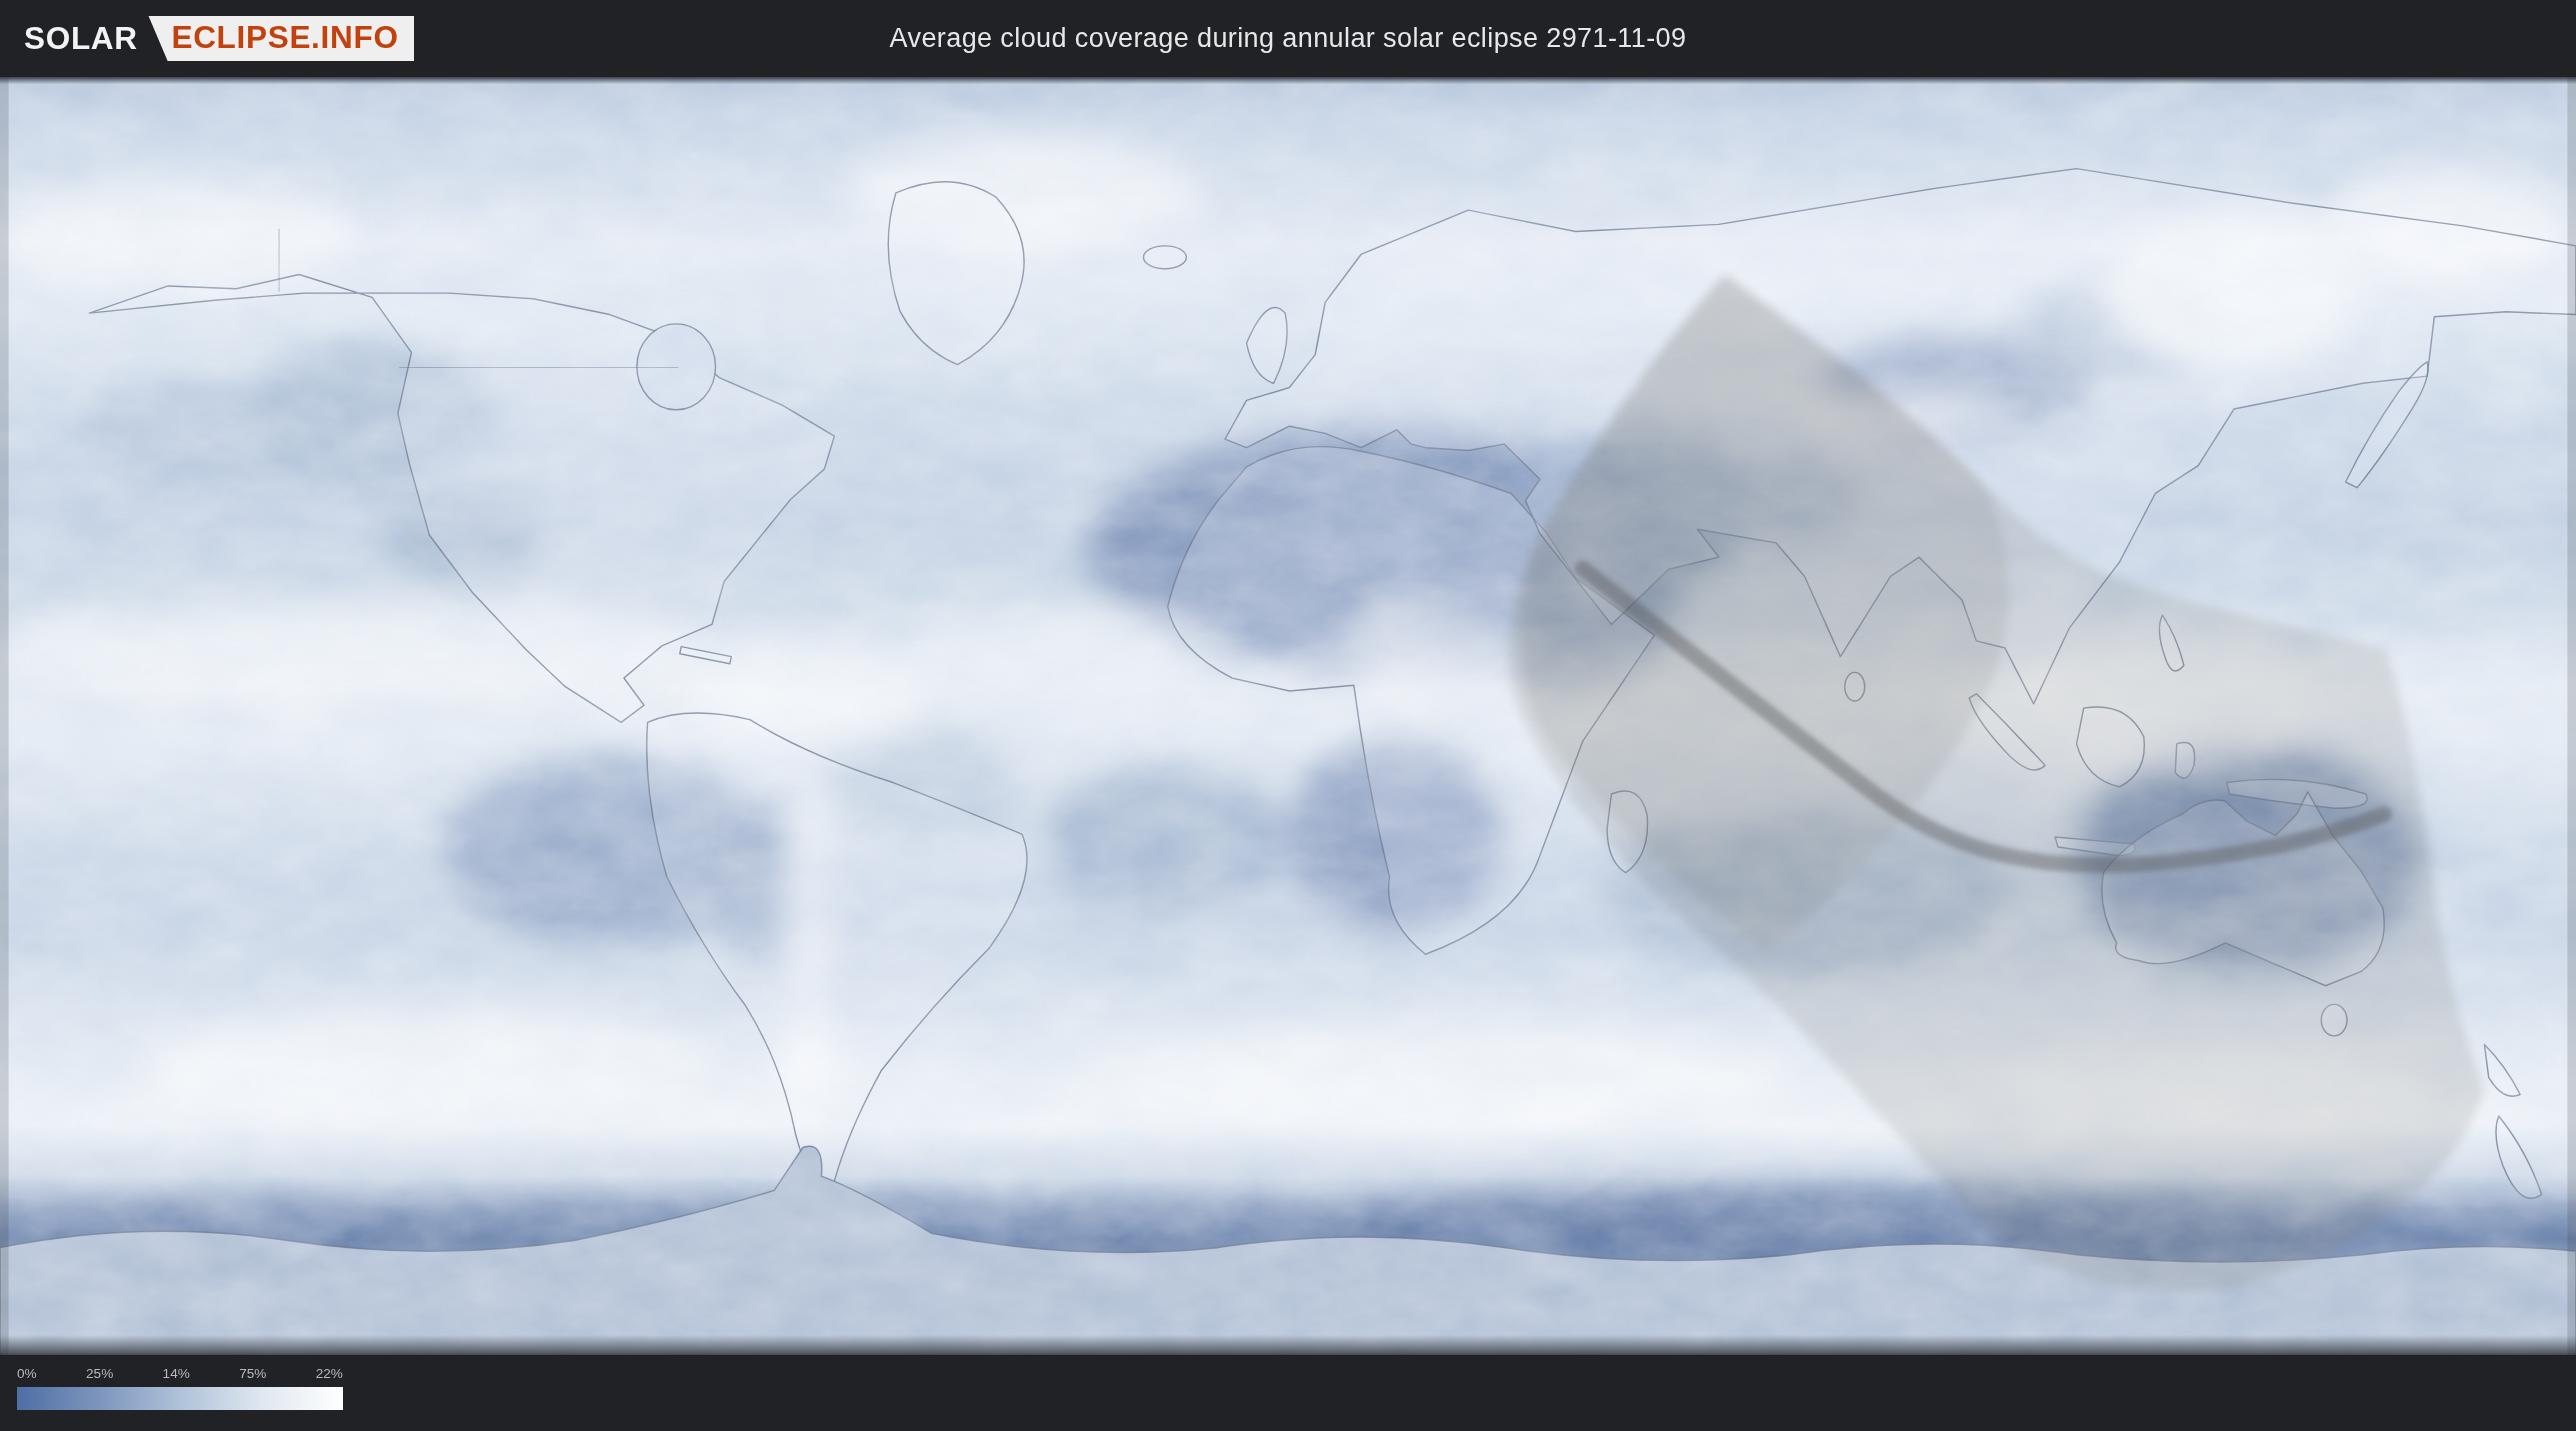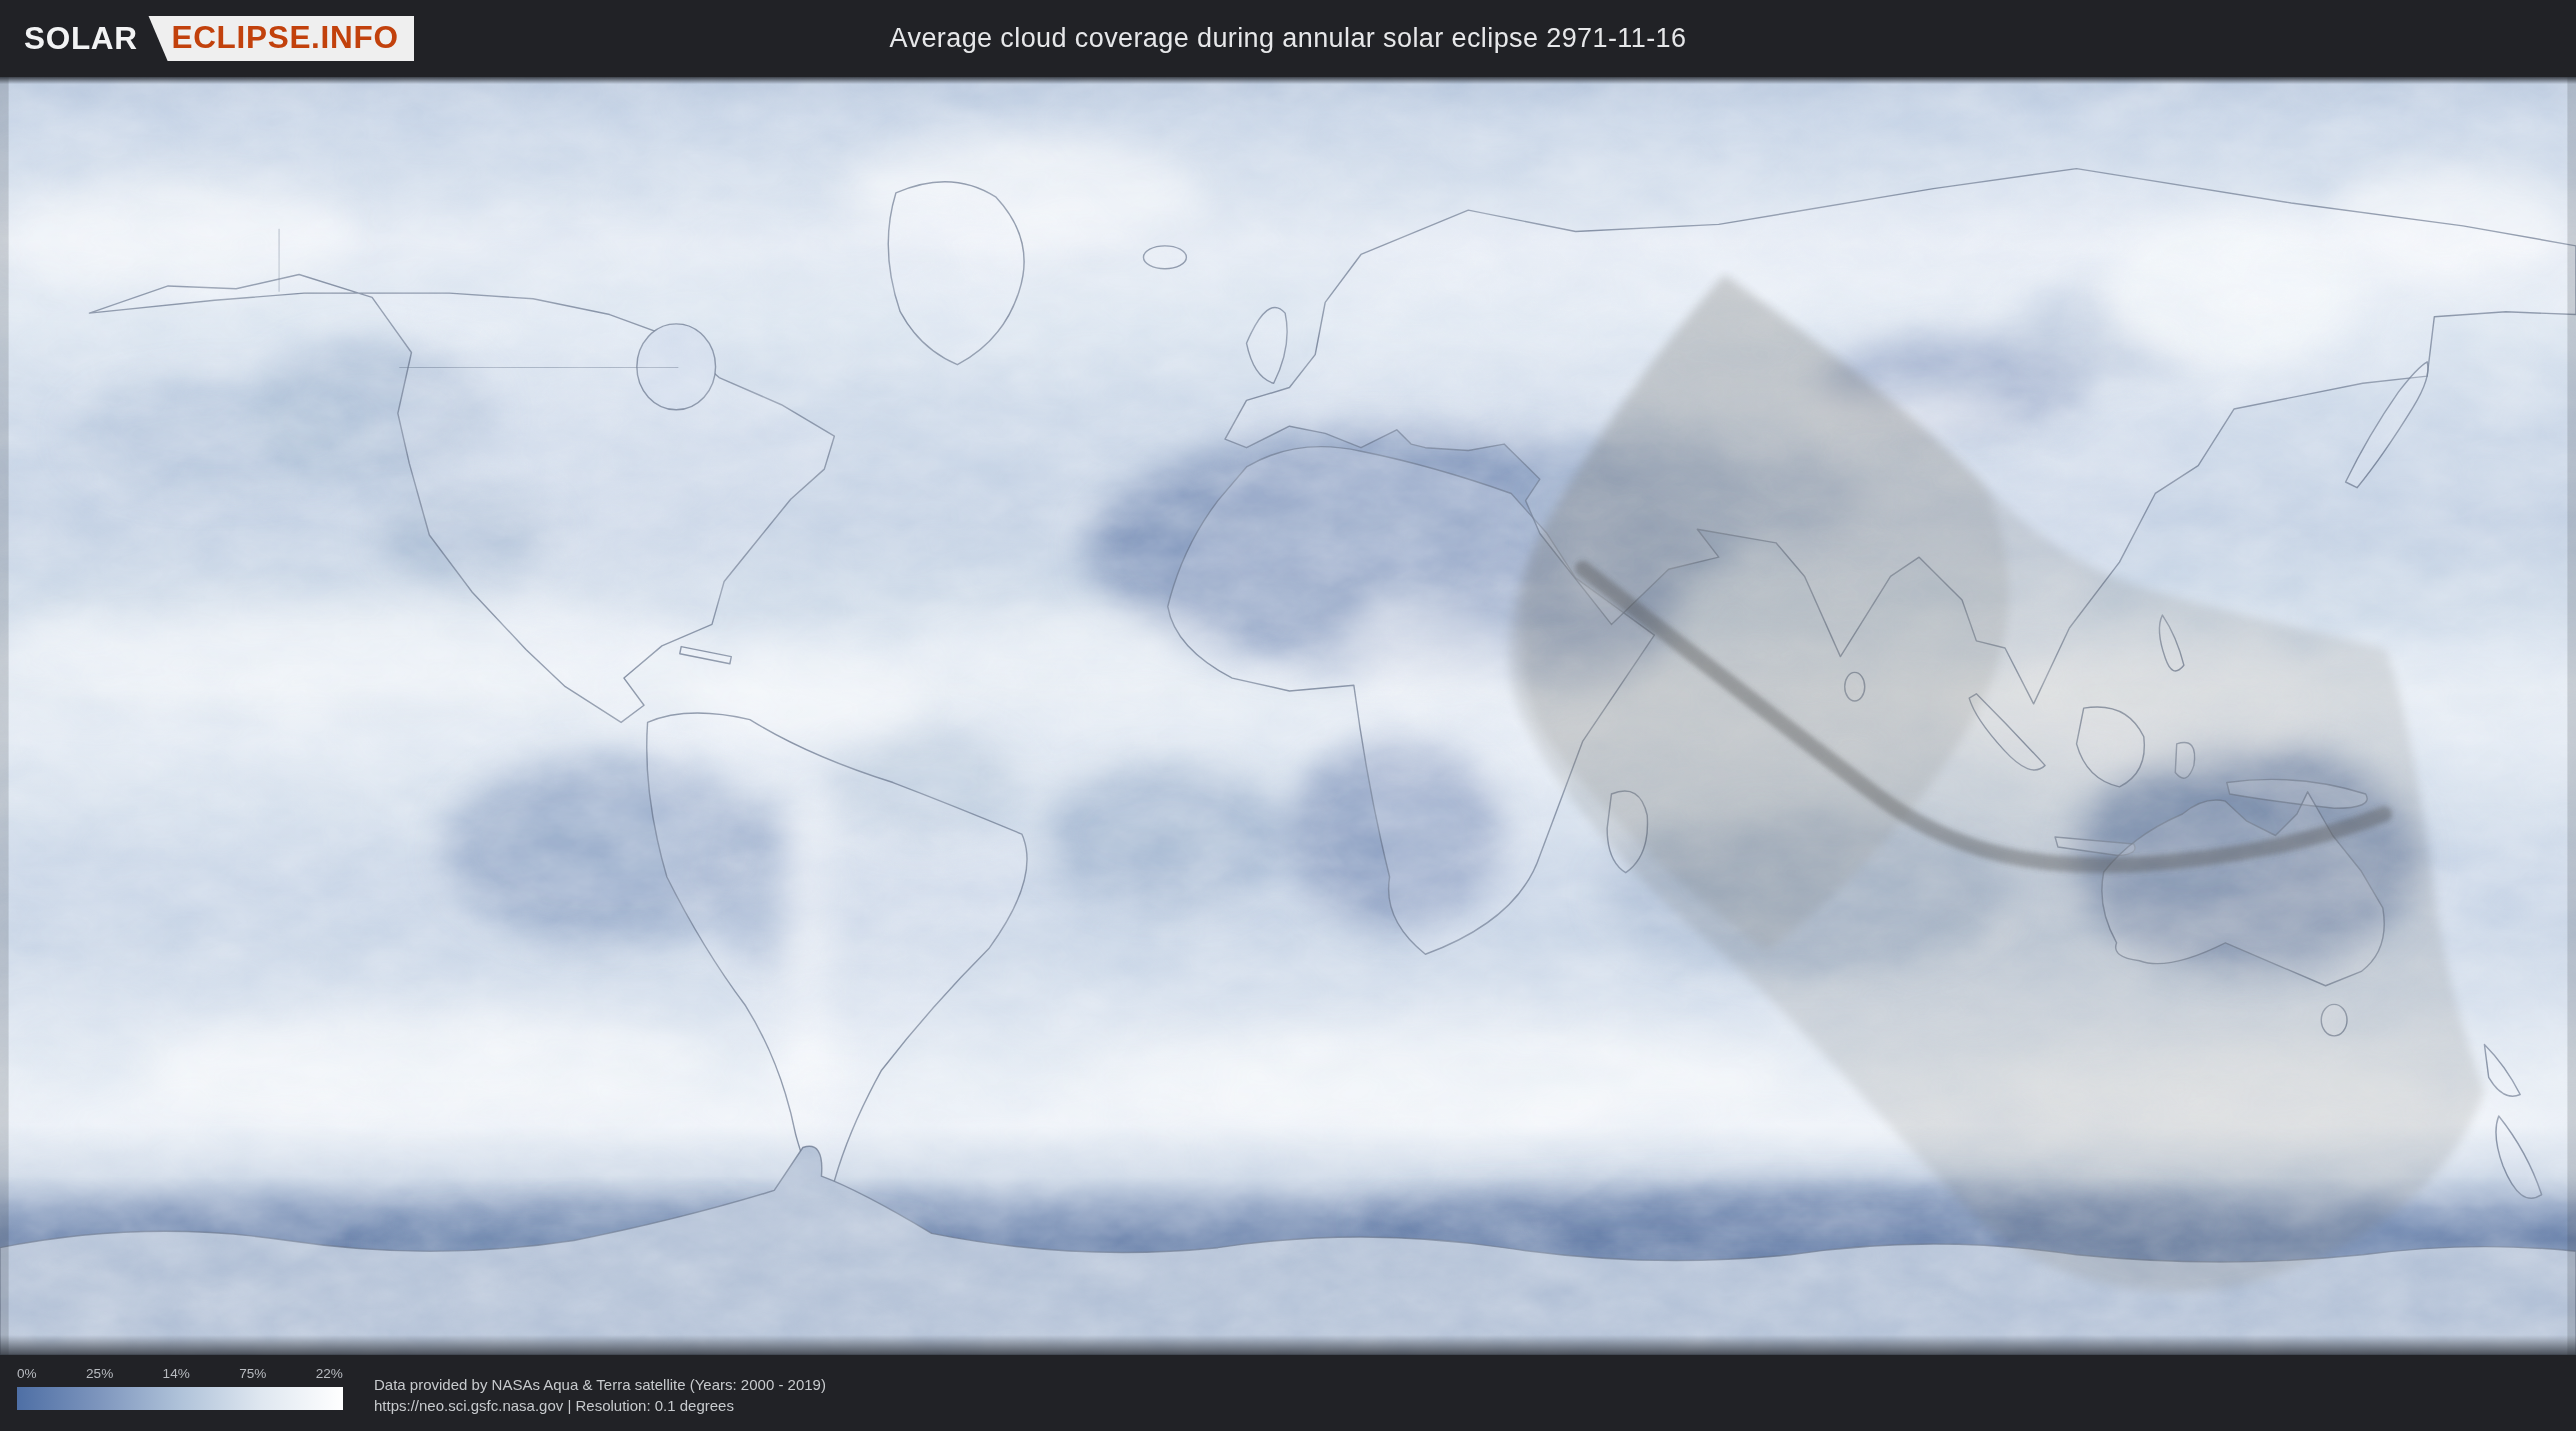--- a/index.html
+++ b/index.html
@@ -61,21 +61,21 @@
   }
   .credits {
     position:absolute; left:374px; top:18.6px;
     color:#c7cacd; font-size:15px; line-height:21.5px;
   }
 </style>
 </head>
 <body>
 
 <div class="header">
-  <div class="map-title">Average cloud coverage during annular solar eclipse 2971-11-16</div>
+  <div class="map-title">Average cloud coverage during annular solar eclipse 2971-11-09</div>
   <div class="brand">
     <span class="brand-left">SOLAR</span>
     <span class="brand-box">
       <span class="brand-right">ECLIPSE.INFO</span>
     </span>
   </div>
 </div>
 
 <div class="map-wrap">
 <svg width="2576" height="1278" viewBox="0 0 3600 1786" preserveAspectRatio="none">
@@ -221,18 +221,14 @@
   <div class="legend">
     <div class="legend-labels">
       <span>0%</span>
       <span>25%</span>
       <span>14%</span>
       <span>75%</span>
       <span>22%</span>
     </div>
     <div class="legend-bar" style="background: linear-gradient(to right, rgb(78, 111, 165) 0%, rgb(125, 149, 189) 25%, rgb(175, 194, 217) 50%, rgb(223, 231, 240) 75%, rgb(255, 255, 255) 100%);"></div>
   </div>
-  <div class="credits">
-    <div>Data provided by NASAs Aqua &amp; Terra satellite (Years: 2000 - 2019)</div>
-    <div>https://neo.sci.gsfc.nasa.gov | Resolution: 0.1 degrees</div>
-  </div>
 </div>
 
 
 </body></html>

